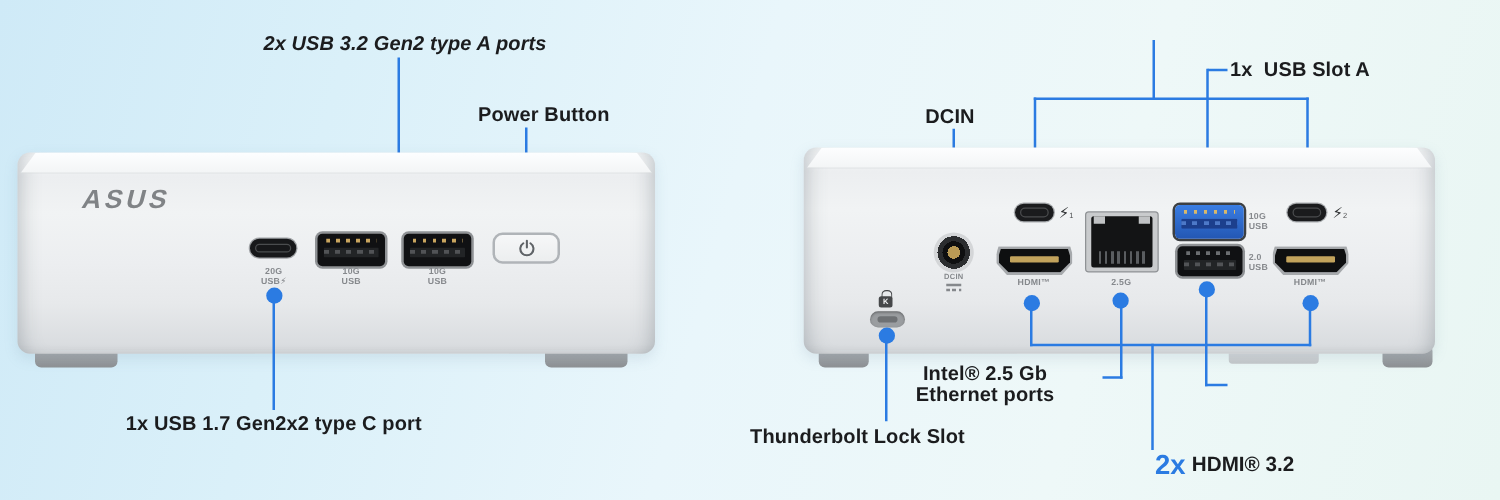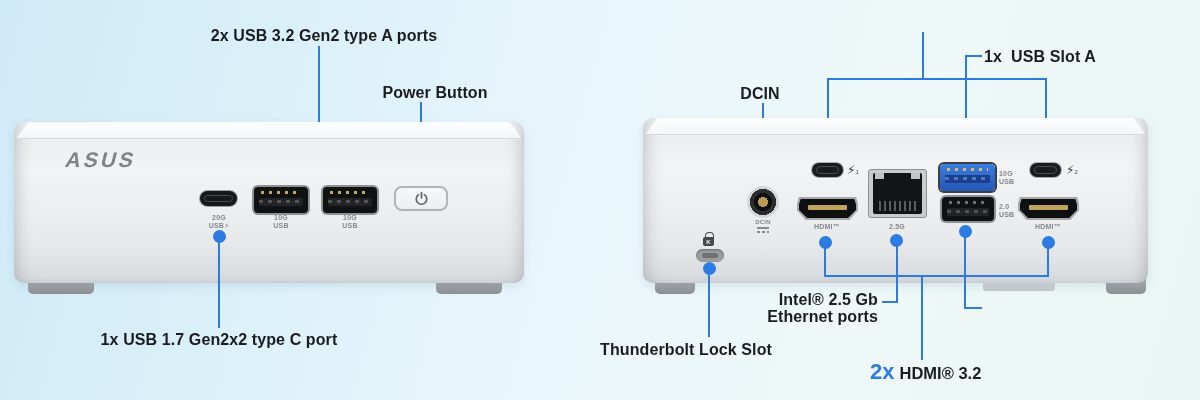--- a/index.html
+++ b/index.html
@@ -6,21 +6,21 @@
   *{box-sizing:border-box; margin:0; padding:0;}
   html,body{width:1200px;height:400px;}
   body{font-family:"Liberation Sans","DejaVu Sans",sans-serif;}
   .stage{
     position:relative; width:1200px; height:400px; overflow:hidden;
     background:linear-gradient(105deg,#cfeaf7 0%,#daf0f9 22%,#e9f6fb 48%,#eef8f8 72%,#e9f6f3 100%);
   }
   
   .lbl{position:absolute; color:var(--ink); font-weight:700; font-size:16px; line-height:17px; text-align:center; letter-spacing:.1px;}
   .lbl.left{text-align:left;}
-  .lbl.right{text-align:right;}
+  .lbl.right{text-align:center;}
   .cl-v{position:absolute; width:2px; background:var(--accent);}
   .cl-h{position:absolute; height:2px; background:var(--accent);}
   .dot{position:absolute; width:13px; height:13px; border-radius:50%; background:var(--accent);}
   .hdmi-lbl{position:absolute; display:flex; align-items:baseline; gap:5px;}
   .hdmi-count{color:var(--accent); font-weight:700; font-size:22px;}
   .hdmi-rest{color:var(--ink); font-weight:700; font-size:16.5px;}
   
   .device{
     position:absolute; border-radius:10px;
     background:linear-gradient(180deg,#f8fafb 0%,#eceef0 12%,#f1f3f4 30%,#ecEEf0 55%,#e7e9eb 75%,#dadde0 95%,#d2d5d8 100%);
@@ -82,21 +82,21 @@
   .klock{position:absolute; width:11px; height:9px; background:#46484a; border-radius:2px;
     display:flex; align-items:center; justify-content:center; color:#f2f3f4; font-size:6px; font-weight:700;}
   .klock::before{content:""; position:absolute; top:-5px; left:2px; width:7px; height:6px;
     border:1.5px solid #46484a; border-bottom:none; border-radius:4px 4px 0 0;}
 </style>
 </head>
 <body>
 
 <div class="stage">
 
-  <div class="lbl" style="left:164px; top:27px; width:320px;">2x USB 3.2 Gen2 type A ports</div>
+  <div class="lbl" style="left:164px; top:27px; width:320px;font-style:italic;">2x USB 3.2 Gen2 type A ports</div>
   <div class="cl-v" style="left:318px; top:46px; height:100px;"></div>
   <div class="cl-h" style="left:280px; top:144px; width:71px;"></div>
   <div class="cl-v" style="left:280px; top:144px; height:31px;"></div>
   <div class="cl-v" style="left:349px; top:144px; height:31px;"></div>
   <div class="dot" style="left:275px; top:172px;"></div>
   <div class="dot" style="left:344px; top:172px;"></div>
 
   <div class="lbl" style="left:335px; top:84px; width:200px;">Power Button</div>
   <div class="cl-v" style="left:420px; top:102px; height:72px;"></div>
   <div class="dot" style="left:415px; top:171px;"></div>
@@ -222,21 +222,21 @@
   <div class="dot" style="left:703px; top:262px;"></div>
   <div class="cl-v" style="left:708px; top:273px; height:64px;"></div>
   <div class="lbl" style="left:586px; top:341px; width:200px;">Thunderbolt Lock Slot</div>
 
   <div class="dot" style="left:819px; top:236px;"></div>
   <div class="dot" style="left:1042px; top:236px;"></div>
   <div class="cl-v" style="left:824px; top:247px; height:30px;"></div>
   <div class="cl-v" style="left:1047px; top:247px; height:30px;"></div>
   <div class="cl-h" style="left:824px; top:275px; width:225px;"></div>
   <div class="cl-v" style="left:921px; top:275px; height:85px;"></div>
-  <div class="hdmi-lbl" style="left:870px; top:359px;">
+  <div class="hdmi-lbl" style="left:924px; top:359px;align-items:center;">
     <span class="hdmi-count">2x</span>
     <span class="hdmi-rest">HDMI® 3.2</span>
   </div>
 
   <div class="dot" style="left:890px; top:234px;"></div>
   <div class="cl-v" style="left:896px; top:246px; height:57px;"></div>
   <div class="cl-h" style="left:882px; top:301px; width:16px;"></div>
   <div class="lbl right" style="left:698px; top:291px; width:180px;">
     <span>Intel® 2.5 Gb</span><br><span>Ethernet ports</span>
   </div>

